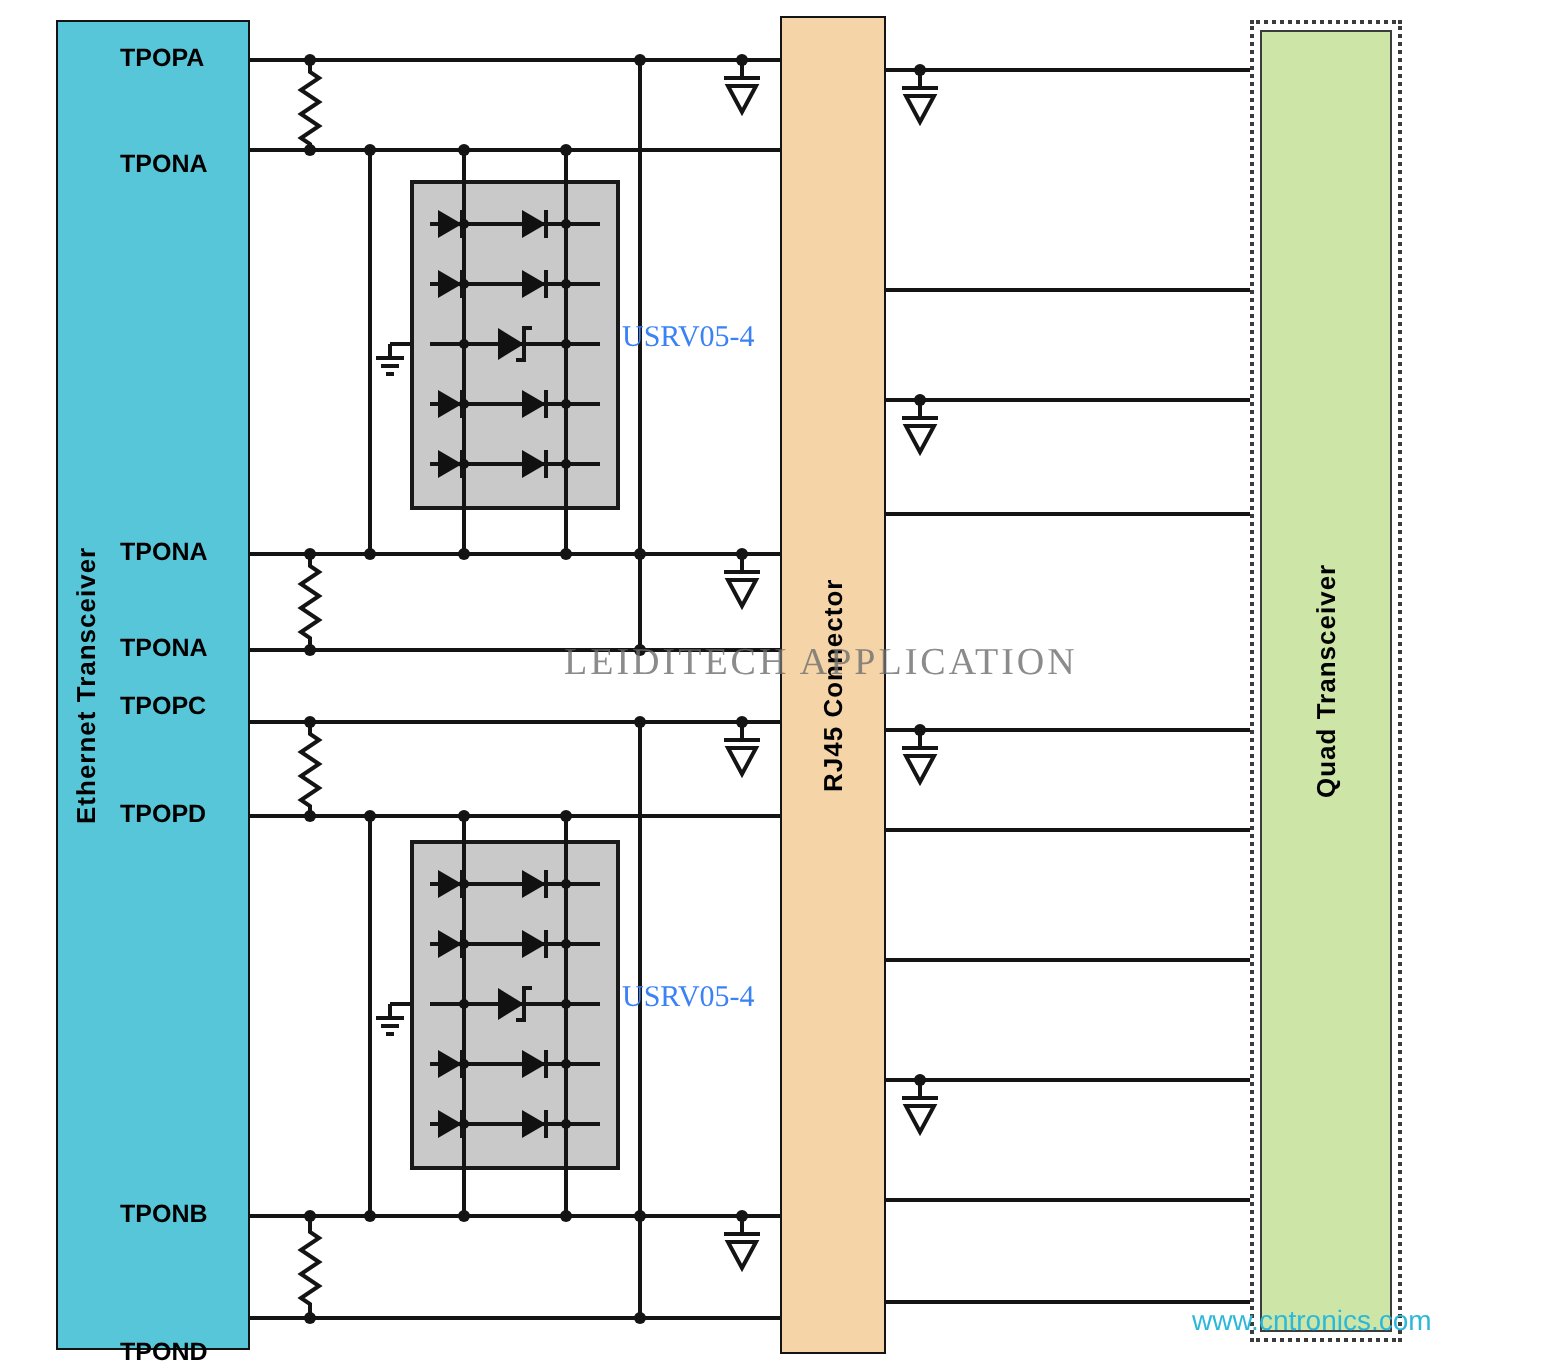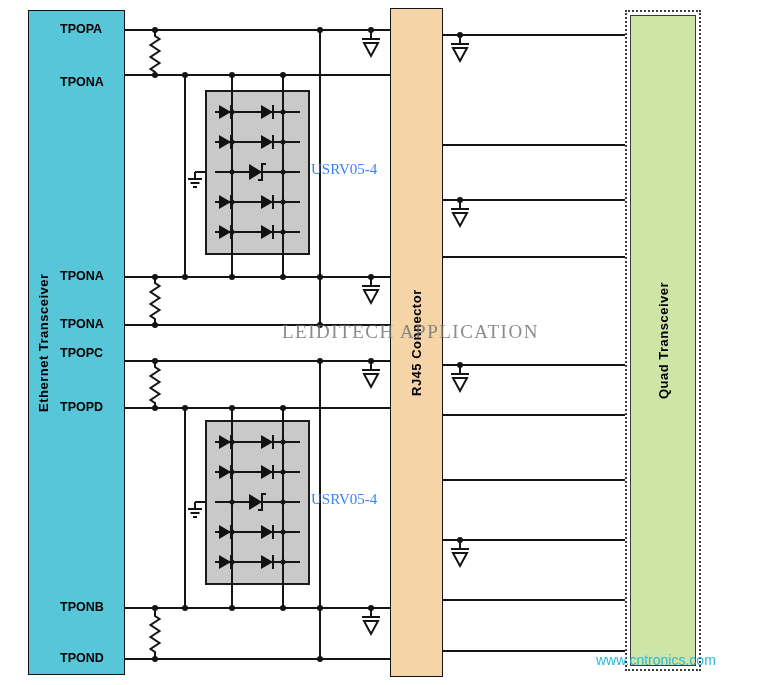--- a/index.html
+++ b/index.html
@@ -202,21 +202,21 @@
   <div class="vlabel vl-rj45">RJ45 Connector</div>
   <div class="vlabel vl-quad">Quad Transceiver</div>
 
   <div class="pin" style="top:22px">TPOPA</div>
   <div class="pin" style="top:75px">TPONA</div>
   <div class="pin" style="top:269px">TPONA</div>
   <div class="pin" style="top:317px">TPONA</div>
   <div class="pin" style="top:346px">TPOPC</div>
   <div class="pin" style="top:400px">TPOPD</div>
   <div class="pin" style="top:600px">TPONB</div>
-  <div class="pin" style="top:651px">TPOND</div>
+  <div class="pin" style="top:669px">TPOND</div>
 
   <div class="usrv" style="top:161px">USRV05-4</div>
   <div class="usrv" style="top:491px">USRV05-4</div>
 
   <div class="wm">LEIDITECH APPLICATION</div>
   <div class="site">www.cntronics.com</div>
 
 </div>
 
 </body></html>

